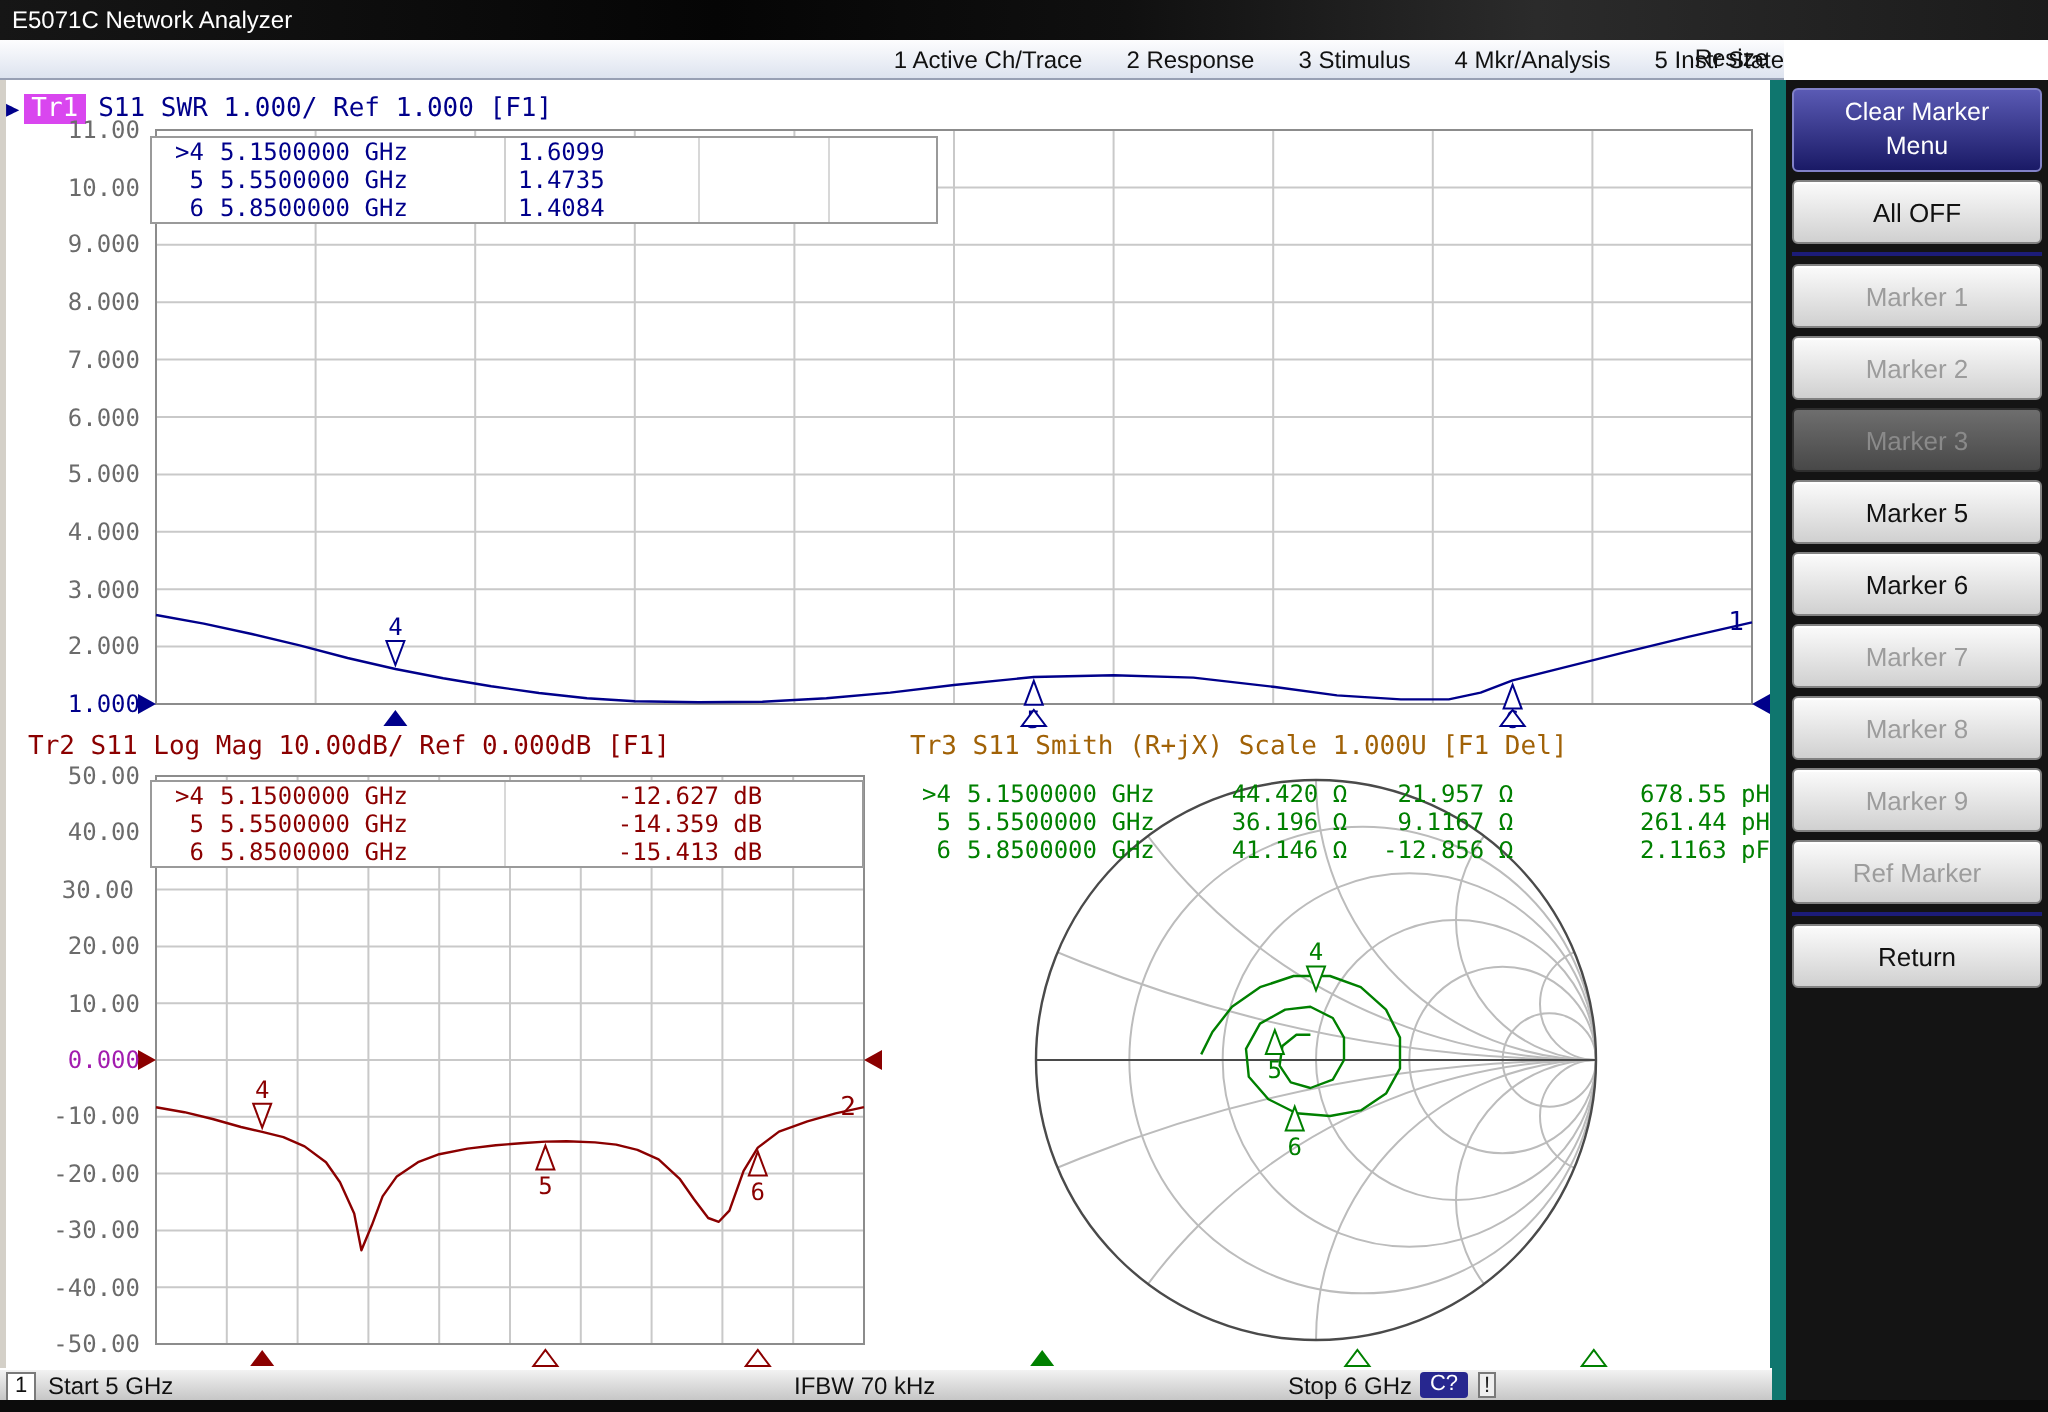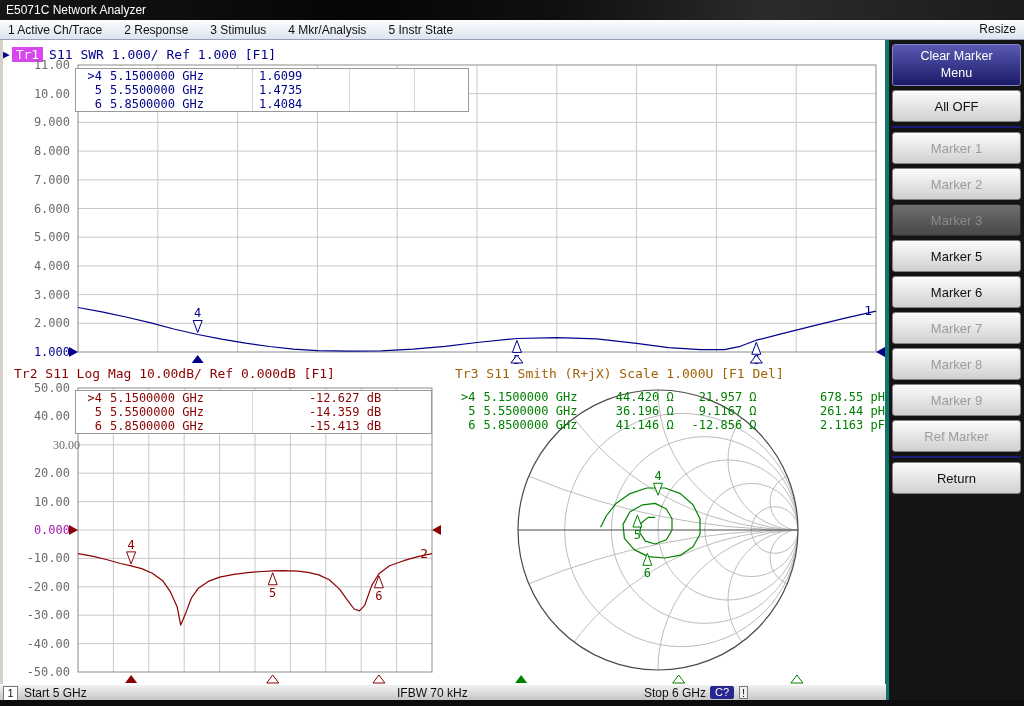--- a/index.html
+++ b/index.html
@@ -2,23 +2,23 @@
 <html><head>
 <meta charset="utf-8">
 <style>
   html,body{margin:0;padding:0;background:#000;}
   #screen{position:relative;width:1024px;height:706px;overflow:hidden;background:#fff;
           font-family:"Liberation Sans",sans-serif;-webkit-font-smoothing:antialiased;}
   
   #titlebar{position:absolute;left:0;top:0;width:1024px;height:20px;
     background:linear-gradient(90deg,#161616 0%,#050505 35%,#101010 55%,#2b2b2b 75%,#1b1b1b 100%);
     color:#fff;font-size:12px;line-height:20px;padding-left:6px;box-sizing:border-box;}
-  #menubar{position:absolute;left:0;top:20px;width:1024px;height:20px;
+  #menubar{position:absolute;left:0;top:20px;width:892px;height:20px;
     background:linear-gradient(#fdfdfe,#dde3ef);border-bottom:1px solid #98a0b4;box-sizing:border-box;
-    font-size:12px;color:#111;display:flex;align-items:center;}
+    font-size:12px;color:#111;display:flex;align-items:center;justify-content:flex-end;}
   #menu-items{display:flex;gap:22px;padding-left:8px;}
   .menu-item{white-space:nowrap;cursor:default;}
   #menu-resize{position:absolute;right:8px;top:0;line-height:19px;}
   
   #content{position:absolute;left:0;top:40px;width:886px;height:644px;background:#fff;
     border-left:3px solid #d4d0c8;box-sizing:border-box;}
   #charts{position:absolute;left:0;top:40px;z-index:1;}
   .hdr{position:absolute;z-index:2;font-family:"DejaVu Sans Mono",monospace;font-size:13px;white-space:pre;}
   #tr1-row{left:3px;top:47px;color:#00008b;display:flex;align-items:center;}
   #tr1-arrow{color:#00008b;font-size:11px;margin-right:2px;}
@@ -42,21 +42,21 @@
   #tr1-table .mcell:nth-child(3){width:90px;border-left:1px solid #d0d0d0;padding-left:6px;}
   #tr1-table .mcell:nth-child(4){width:64px;border-left:1px solid #d8d8d8;}
   #tr1-table .mcell:nth-child(5){flex:1;border-left:1px solid #d8d8d8;}
   #tr2-table .mcell:nth-child(3){flex:1;border-left:1px solid #d8d8d8;padding-left:6px;text-align:center;}
   #tr3-table .mcell:nth-child(2){width:128px;padding-left:8px;}
   #tr3-table .mcell:nth-child(3){width:92px;text-align:right;}
   #tr3-table .mcell:nth-child(4){width:96px;text-align:right;}
   #tr3-table .mcell:nth-child(5){width:100px;text-align:right;padding-left:42px;}
   
   #sidebar{position:absolute;left:885px;top:40px;width:139px;height:660px;background:#141414;
-    border-left:4px solid #0f766e;box-sizing:border-box;padding:4px 3px 0 3px;}
+    border-left:8px solid #0f766e;box-sizing:border-box;padding:4px 3px 0 3px;}
   .sk-title{height:40px;border:1px solid #8282c8;border-radius:3px;margin-bottom:4px;
     background:linear-gradient(#5a5ab4,#1a1a66);color:#fff;font-size:12.5px;
     display:flex;flex-direction:column;align-items:center;justify-content:center;line-height:1.35;}
   .softkey{height:30px;margin-bottom:4px;border-radius:3px;border:1px solid #828282;
     background:linear-gradient(#fbfbfb,#d0d0d0);box-shadow:inset 0 1px 0 #fff;
     font-size:13px;color:#111;display:flex;align-items:center;justify-content:center;cursor:default;}
   .softkey.disabled{color:#9c9c9c;}
   .softkey.focused{background:linear-gradient(#6e6e6e,#484848);color:#8a8a8a;border-color:#2e2e2e;box-shadow:none;}
   .sk-sep{height:2px;background:#1c1c78;margin:1px 0 4px 0;}
   
@@ -217,21 +217,21 @@
       <div style="left: 8px; top: 201.5px; text-align: right;">6.000</div>
       <div style="left: 8px; top: 230.2px;">5.000</div>
       <div style="left: 8px; top: 258.9px;">4.000</div>
       <div style="left: 8px; top: 287.6px;">3.000</div>
       <div style="left: 8px; top: 316.3px;">2.000</div>
       <div class="ref1" style="left: 8px; top: 345px;">1.000</div>
     </div>
   <div class="ylabels" id="tr2-ylabels">
       <div style="left: 8px; top: 381px;">50.00</div>
       <div style="left: 8px; top: 409.4px;">40.00</div>
-      <div style="left: 18px; top: 437.8px; font-family: Liberation Serif, serif;">30.00</div>
+      <div style="left: 5px; top: 437.8px;">30.00</div>
       <div style="left: 8px; top: 466.2px;">20.00</div>
       <div style="left: 8px; top: 494.6px;">10.00</div>
       <div class="ref2" style="left: 8px; top: 523px;">0.000</div>
       <div style="left: 8px; top: 551.4px;">-10.00</div>
       <div style="left: 8px; top: 579.8px;">-20.00</div>
       <div style="left: 8px; top: 608.2px;">-30.00</div>
       <div style="left: 8px; top: 636.6px;">-40.00</div>
       <div style="left: 8px; top: 665px;">-50.00</div>
     </div>
 

